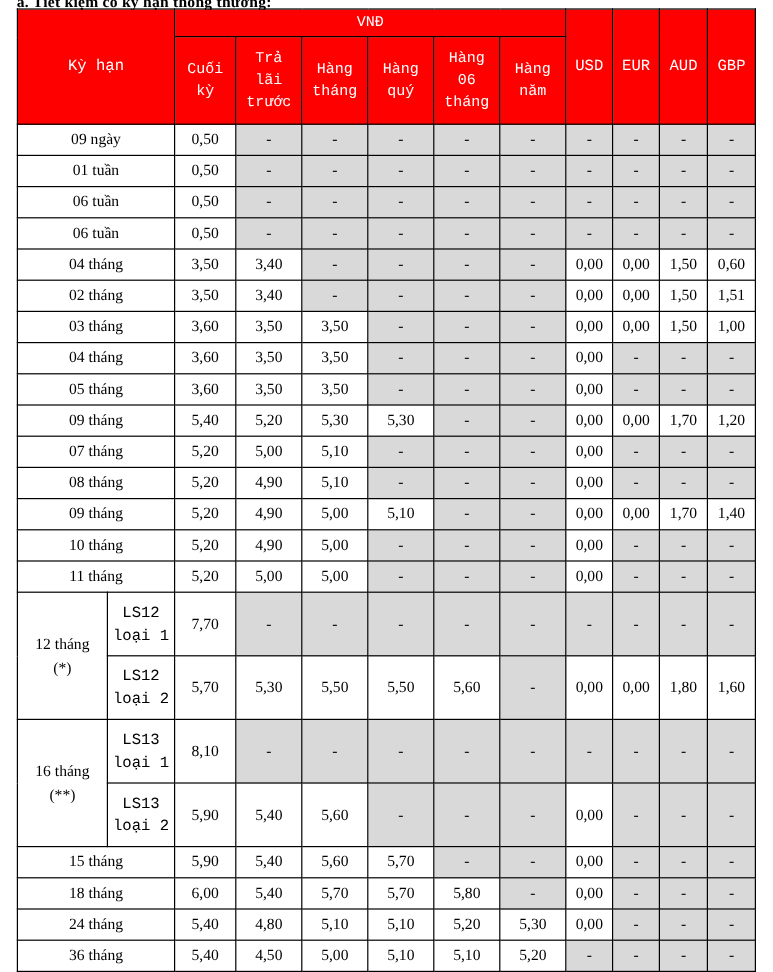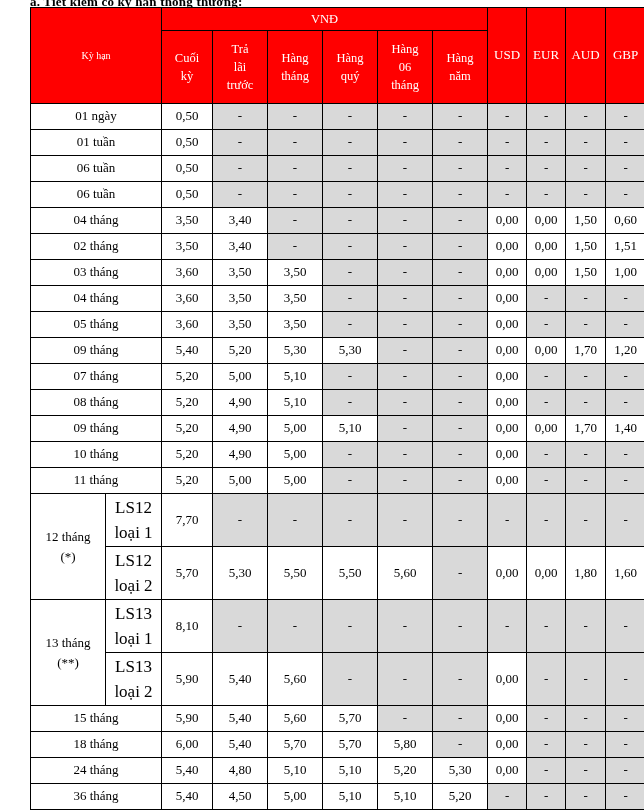--- a/index.html
+++ b/index.html
@@ -12,21 +12,20 @@
     height: 810px;
     overflow: hidden;
     font-family: "Liberation Serif", "DejaVu Serif", serif;
     color: #000000;
   }
   .page {
     position: relative;
     width: 592px;
     height: 810px;
     box-sizing: border-box;
-    margin-left: 16px;
   }
   .section-heading {
     position: absolute;
     top: -6px;
     left: 14px;
     font-size: 13px;
     font-weight: bold;
     font-family: "Liberation Serif", "DejaVu Serif", serif;
     white-space: nowrap;
     letter-spacing: 0.2px;
@@ -51,27 +50,28 @@
     font-weight: normal;
     line-height: 1.15;
   }
   
   thead th {
     background: #FF0000;
     color: #FFFFFF;
     font-weight: bold;
     font-size: 12.5px;
     border-color: #000000;
+    font-family: Liberation Mono, monospace;
   }
   th.vnd-group {
     font-size: 12.5px;
     height: 22px;
   }
   th.term-head {
-    font-size: 10px;
+    font-size: 13px;
   }
   th.sub-head {
     height: 72px;
     padding: 2px 1px;
   }
   th.sub-head .lines {
     display: block;
     line-height: 1.45;
   }
   th.cur-head {
@@ -81,21 +81,22 @@
   tbody td {
     height: 25px;
     font-size: 13px;
   }
   td.term {
     text-align: center;
   }
   td.sub-term {
     text-align: left;
     padding-left: 7px;
-    font-size: 17px;
+    font-size: 13px;
+    font-family: Liberation Mono, monospace;
   }
   td.group-term {
     text-align: center;
     font-size: 13px;
     line-height: 1.9;
   }
   td.na {
     background: #D9D9D9;
   }
   .two-line {
@@ -173,21 +174,21 @@
               <span class="lines">tháng</span>
             </th>
             <th class="sub-head">
               <span class="lines">Hàng</span>
               <span class="lines">năm</span>
             </th>
           </tr>
       </thead>
       <tbody id="table-body">
           <tr>
-            <td class="term" colspan="2">01 ngày</td>
+            <td class="term" colspan="2">09 ngày</td>
             <td>0,50</td>
             <td class="na">-</td>
             <td class="na">-</td>
             <td class="na">-</td>
             <td class="na">-</td>
             <td class="na">-</td>
             <td class="na">-</td>
             <td class="na">-</td>
             <td class="na">-</td>
             <td class="na">-</td>
@@ -405,21 +406,21 @@
             <td>5,50</td>
             <td>5,60</td>
             <td class="na">-</td>
             <td>0,00</td>
             <td>0,00</td>
             <td>1,80</td>
             <td>1,60</td>
           </tr>
           <tr class="tall-row">
             <td class="group-term" rowspan="2">
-              <span class="two-line">13 tháng</span>
+              <span class="two-line">16 tháng</span>
               <span class="two-line">(**)</span>
             </td>
             <td class="sub-term">
               <span class="two-line">LS13</span>
               <span class="two-line">loại 1</span>
             </td>
             <td>8,10</td>
             <td class="na">-</td>
             <td class="na">-</td>
             <td class="na">-</td>

